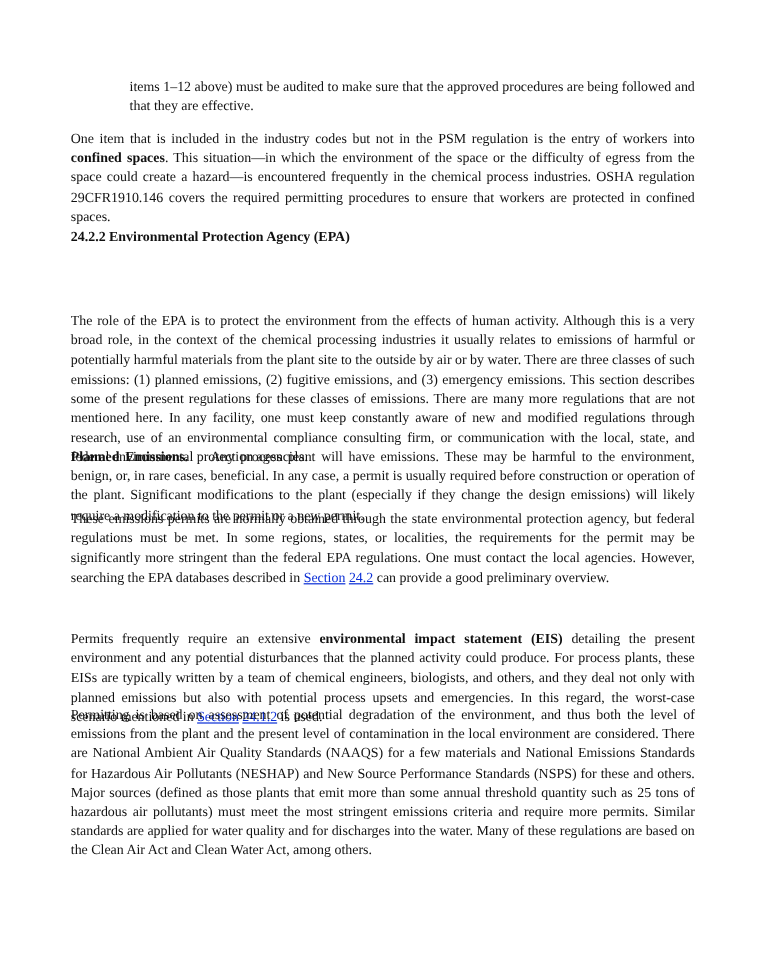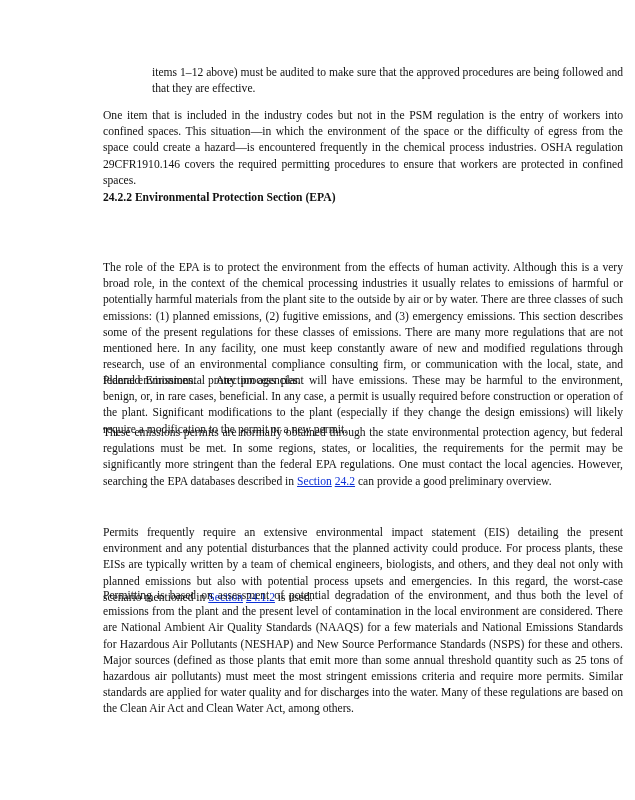--- a/index.html
+++ b/index.html
@@ -13,58 +13,57 @@
       overflow: hidden;
       font-family: "Liberation Serif", "DejaVu Serif", serif;
       color: #111111;
       font-size: 11.6px;
       line-height: 16.2px;
     }
     .page {
       position: relative;
       width: 520px;
       height: 800px;
-      margin-left: 44px;
     }
     .block {
       position: absolute;
       left: 59px;
       width: 520px;
       text-align: justify;
       margin: 0;
     }
     .indented {
       left: 108px;
       width: 471px;
     }
     .heading {
       font-weight: bold;
       text-align: left;
     }
-    b { font-weight: normal; }
+    b { font-weight: bold; }
     a.link {
       color: #1a0dab;
       color: #0b2fd6;
       text-decoration: underline;
     }
   </style>
 </head>
 <body>
 
 <div class="page">
 
   <p class="block indented" style="top:65px;">
     <span>items 1–12 above) must be audited to make sure that the approved procedures are being followed and that they are effective.</span>
   </p>
 
   <p class="block" style="top:108px;">
     <span>One item that is included in the industry codes but not in the PSM regulation is the entry of workers into </span><b>confined spaces</b><span>. This situation—in which the environment of the space or the difficulty of egress from the space could create a hazard—is encountered frequently in the chemical process industries. OSHA regulation 29CFR1910.146 covers the required permitting procedures to ensure that workers are protected in confined spaces.</span>
   </p>
 
-  <p class="block heading" style="top:190px;">24.2.2 Environmental Protection Section (EPA)</p>
+  <p class="block heading" style="top:190px;">24.2.2 Environmental Protection Agency (EPA)</p>
 
   <p class="block" style="top:260px;">
     <span>The role of the EPA is to protect the environment from the effects of human activity. Although this is a very broad role, in the context of the chemical processing industries it usually relates to emissions of harmful or potentially harmful materials from the plant site to the outside by air or by water. There are three classes of such emissions: (1) planned emissions, (2) fugitive emissions, and (3) emergency emissions. This section describes some of the present regulations for these classes of emissions. There are many more regulations that are not mentioned here. In any facility, one must keep constantly aware of new and modified regulations through research, use of an environmental compliance consulting firm, or communication with the local, state, and federal environmental protection agencies.</span>
   </p>
 
   <p class="block" style="top:373px;">
     <b>Planned Emissions.</b>&nbsp;&nbsp;&nbsp; <span>Any process plant will have emissions. These may be harmful to the environment, benign, or, in rare cases, beneficial. In any case, a permit is usually required before construction or operation of the plant. Significant modifications to the plant (especially if they change the design emissions) will likely require a modification to the permit or a new permit.</span>
   </p>
 
   <p class="block" style="top:425px;">

